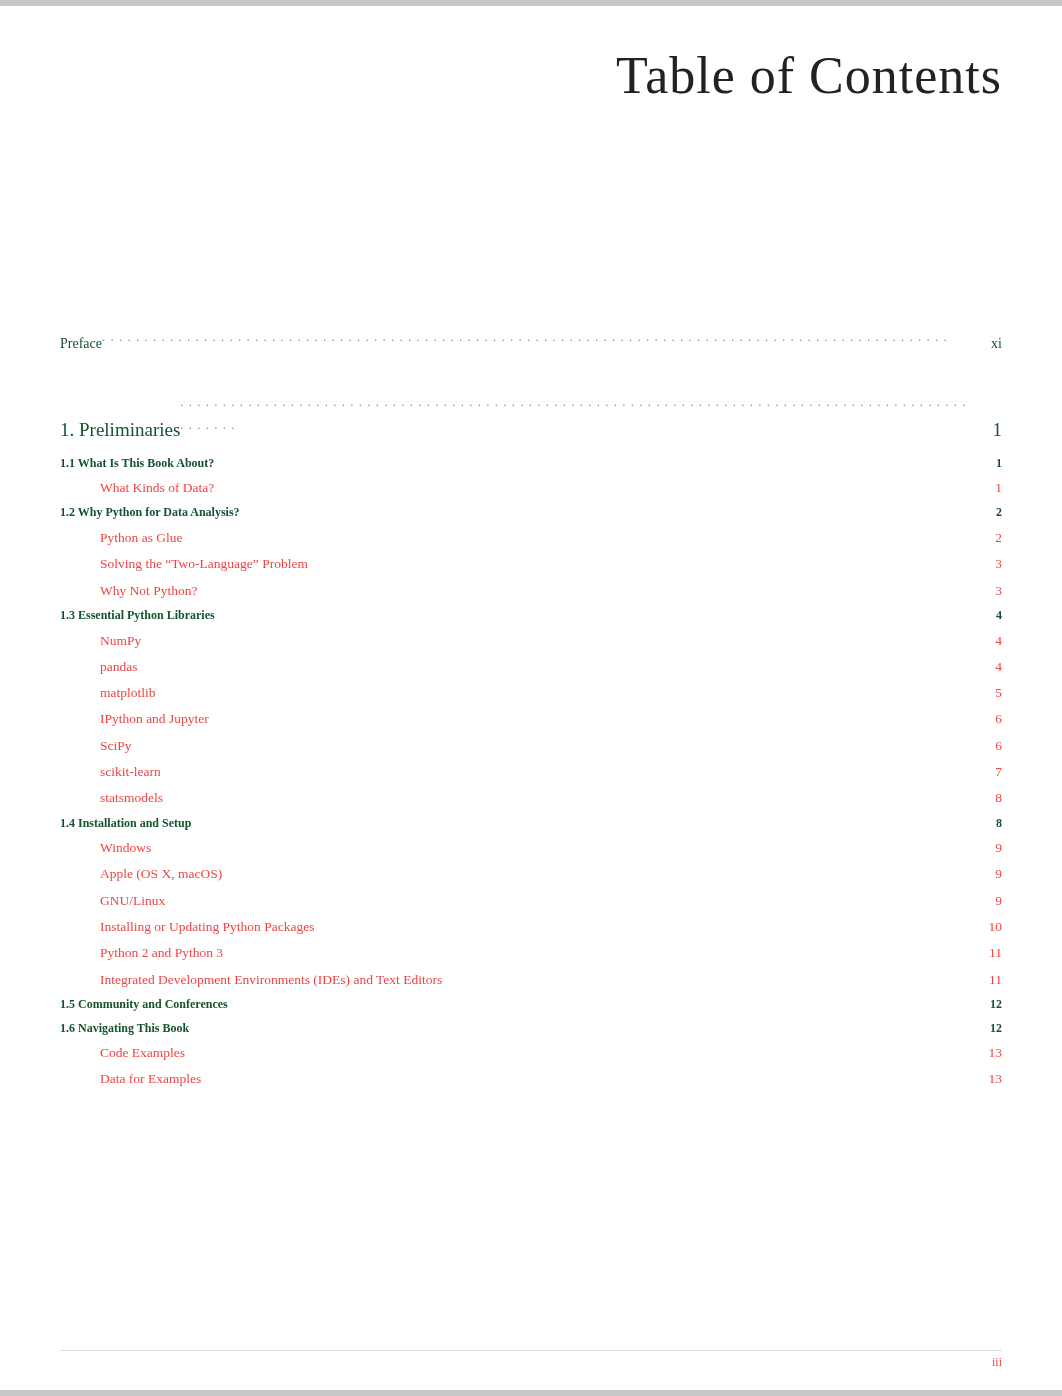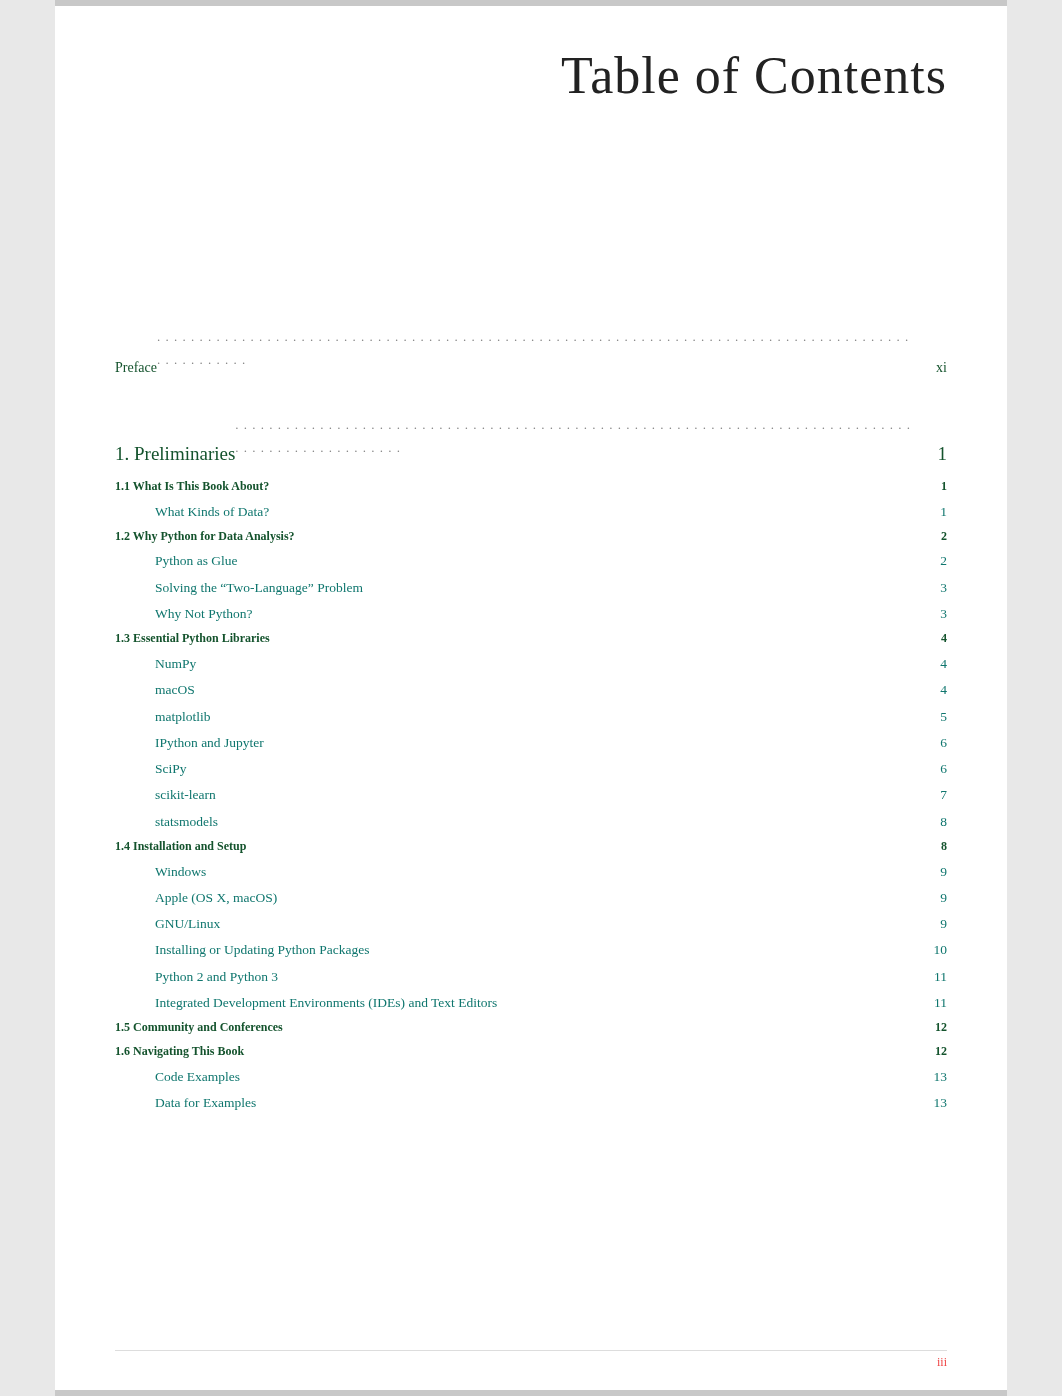--- a/index.html
+++ b/index.html
@@ -11,21 +11,21 @@
     body {
       background: #e8e8e8;
       display: flex;
       justify-content: center;
       align-items: flex-start;
       min-height: 100vh;
       font-family: Georgia, 'Times New Roman', serif;
     }
 
     .page {
-      width: 952px;
+      width: 1062px;
       min-height: 1396px;
       background: #fff;
       position: relative;
       display: flex;
       flex-direction: column;
     }
 
     .top-bar {
       height: 6px;
       background: #c8c8c8;
@@ -76,21 +76,21 @@
 
     .toc-entry.section-entry {
       font-weight: bold;
       font-size: 12px;
       margin-top: 2px;
     }
 
     .toc-entry.subsection-entry {
       padding-left: 40px;
       font-weight: normal;
-      color: #0f766e;
+      color: #ef4444;
       font-size: 13.5px;
       align-items: center;
     }
 
     .entry-title {
       flex: 0 1 auto;
     }
 
     .entry-page {
       flex: 0 0 auto;
@@ -192,21 +192,21 @@
         <span class="entry-title">1.3 Essential Python Libraries</span>
         <span style="flex: 1 1 0%;"></span>
         <span class="entry-page">4</span>
       </div>
       <div class="toc-entry subsection-entry">
         <span class="entry-title">NumPy</span>
         <span style="flex: 1 1 0%;"></span>
         <span class="entry-page">4</span>
       </div>
       <div class="toc-entry subsection-entry">
-        <span class="entry-title">macOS</span>
+        <span class="entry-title">pandas</span>
         <span style="flex: 1 1 0%;"></span>
         <span class="entry-page">4</span>
       </div>
       <div class="toc-entry subsection-entry">
         <span class="entry-title">matplotlib</span>
         <span style="flex: 1 1 0%;"></span>
         <span class="entry-page">5</span>
       </div>
       <div class="toc-entry subsection-entry">
         <span class="entry-title">IPython and Jupyter</span>

